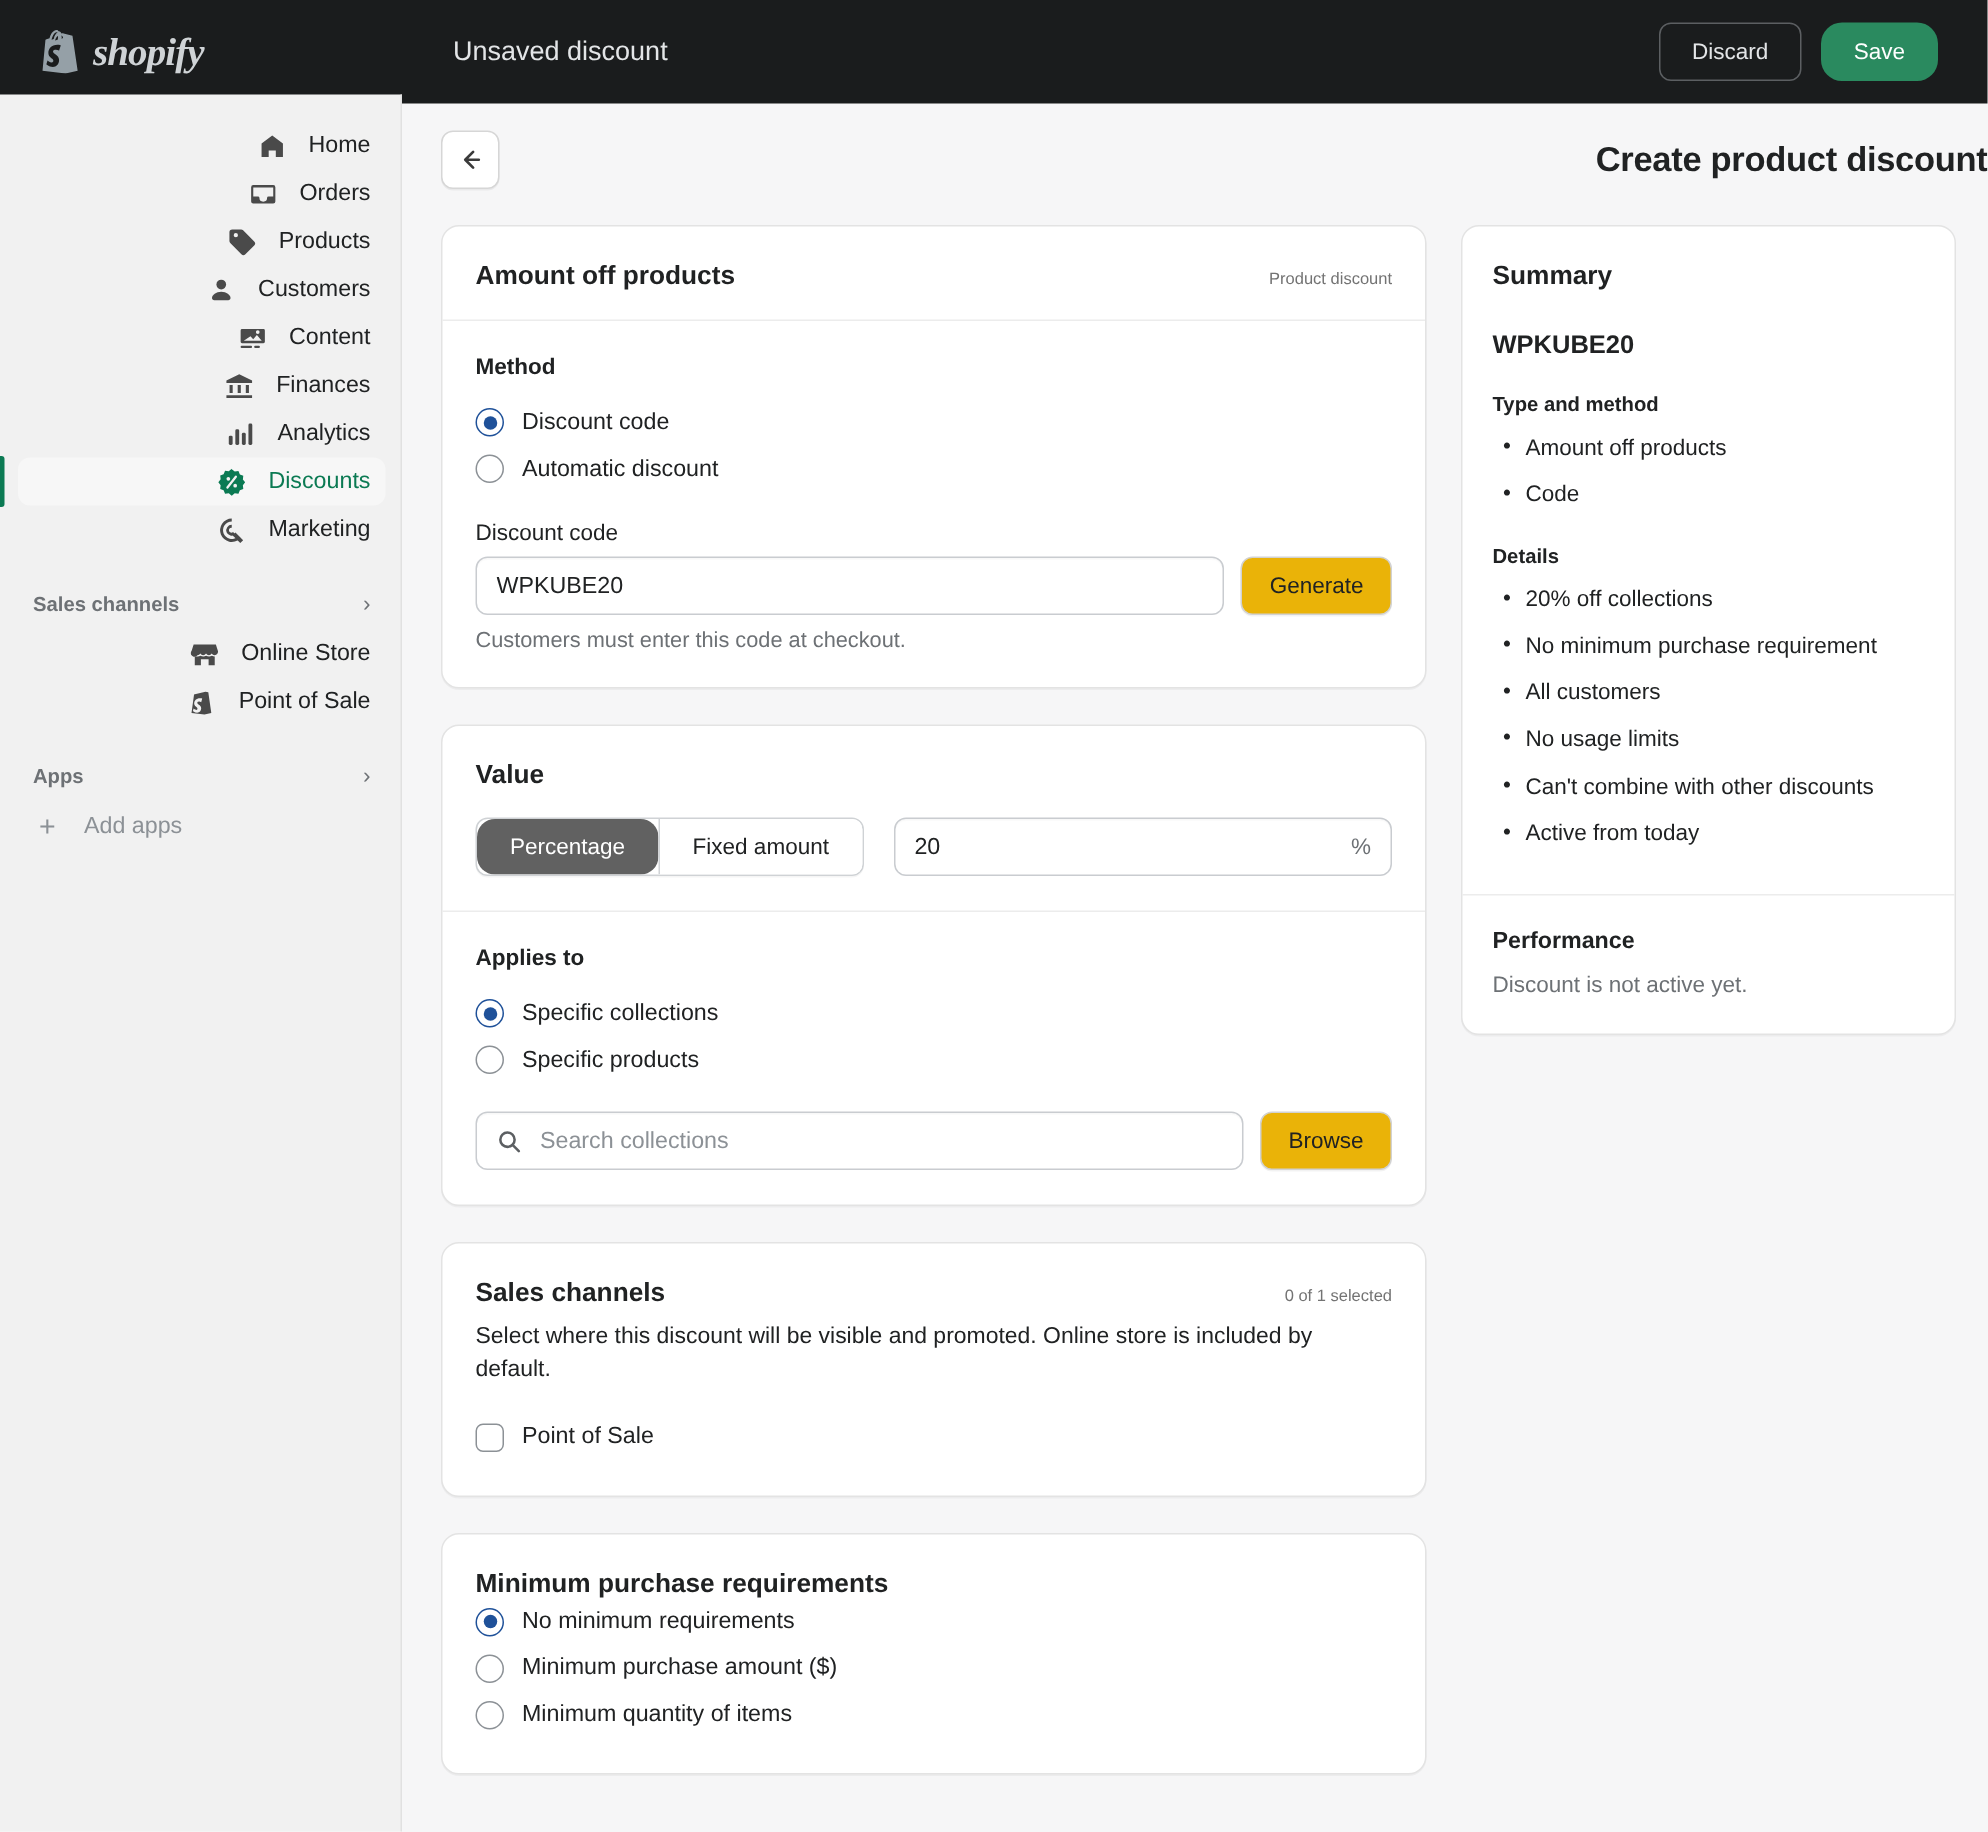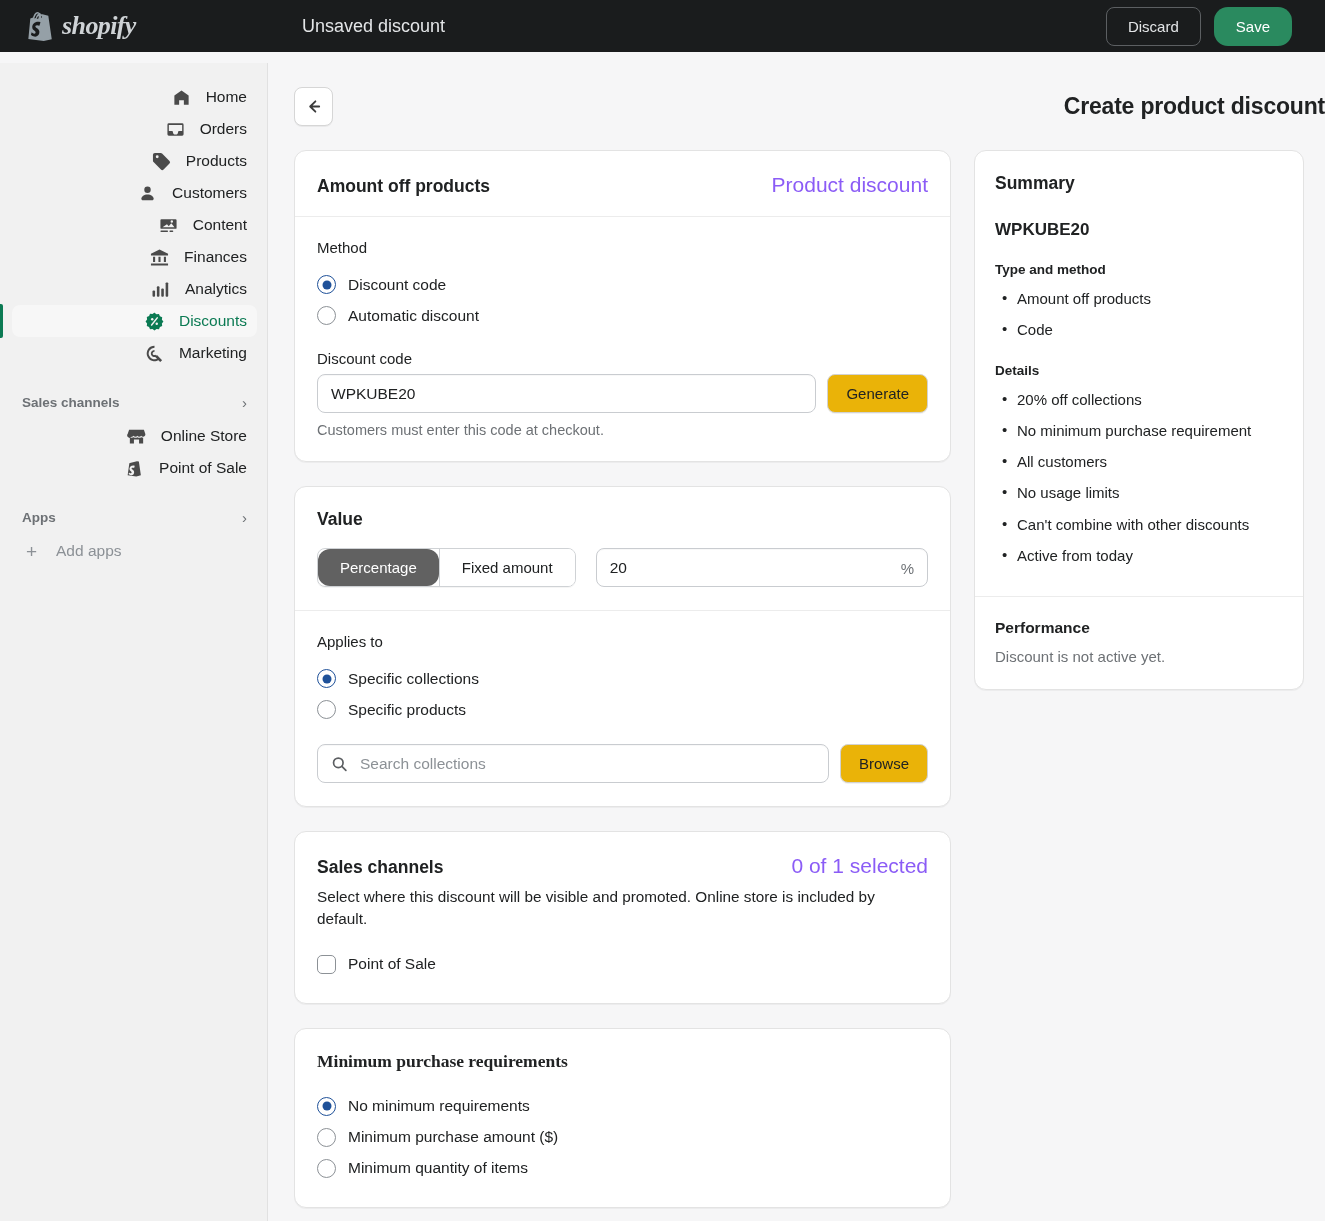--- a/index.html
+++ b/index.html
@@ -5,21 +5,21 @@
   * { box-sizing: border-box; margin: 0; padding: 0; }
   html, body {
     width: 1325px; height: 1221px;
     font-family: "Liberation Sans", sans-serif;
     background: #f6f6f7; color: #202223;
     overflow: hidden;
   }
 
   
   .topbar {
-    position: absolute; top: 0; left: 0; width: 1325px; height: 52px;
+    position: absolute; top: 0; left: 0; width: 1325px; height: 69px;
     background: #1a1c1d; display: flex; align-items: center;
   }
   .logo-wrap { width: 268px; display: flex; align-items: center; padding-left: 26px; gap: 9px; }
   .logo-bag { width: 27px; height: 29px; flex: none; }
   .logo-word {
     color: #cfd3d6; font-size: 26px; font-style: italic; font-weight: 700;
     letter-spacing: -0.6px; font-family: "Liberation Serif", serif;
   }
   .doc-title { color: #e3e5e7; font-size: 18px; margin-left: 34px; }
   .topbar-actions { margin-left: auto; display: flex; gap: 13px; padding-right: 33px; }
@@ -89,23 +89,23 @@
 
   .card {
     background: #fff; border: 1px solid #e3e3e3; border-radius: 12px;
     box-shadow: 0 1px 0 rgba(0,0,0,0.04); margin-bottom: 24px;
   }
   .card-pad { padding: 22px 22px 23px 22px; }
   .card-divider { height: 1px; background: #ececec; }
 
   .card-head { display: flex; align-items: baseline; }
   .card-title { font-size: 17.5px; font-weight: 700; color: #202223; }
-  .card-meta { margin-left: auto; font-size: 21px; color: #8b5cf6; }
-
-  .field-label { font-size: 15px; font-weight: 400; color: #202223; margin-bottom: 13px; }
+  .card-meta { margin-left: auto; font-size: 11px; color: #737373; }
+
+  .field-label { font-size: 15px; font-weight: 700; color: #202223; margin-bottom: 13px; }
   .field-label-reg { font-size: 15px; color: #202223; margin-bottom: 7px; }
 
   
   .radio-row { display: flex; align-items: center; gap: 12px; height: 31px; cursor: pointer; }
   .radio {
     width: 19px; height: 19px; border-radius: 50%; border: 1.6px solid #8c9196;
     background: #fff; flex: none; position: relative;
   }
   .radio.on { border: 1.6px solid #1f5199; }
   .radio.on::after {
@@ -422,21 +422,21 @@
           <div class="desc">Select where this discount will be visible and promoted. Online store is included by default.</div>
           <div class="check-row" style="margin-top:18px;">
             <span class="checkbox"></span>
             <span class="radio-lbl">Point of Sale</span>
           </div>
         </div>
       </section>
 
       <section class="card">
         <div class="card-pad">
-          <div class="card-title" style="margin-bottom:19px;font-family:Liberation Serif, serif;">Minimum purchase requirements</div>
+          <div class="card-title" style="">Minimum purchase requirements</div>
 
           <div class="radio-row">
             <span class="radio on"></span>
             <span class="radio-lbl">No minimum requirements</span>
           </div>
           <div class="radio-row">
             <span class="radio"></span>
             <span class="radio-lbl">Minimum purchase amount ($)</span>
           </div>
           <div class="radio-row">

